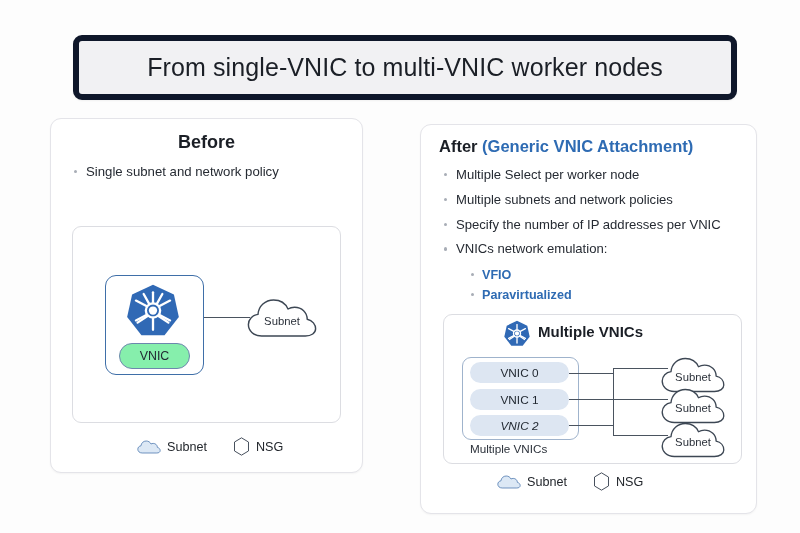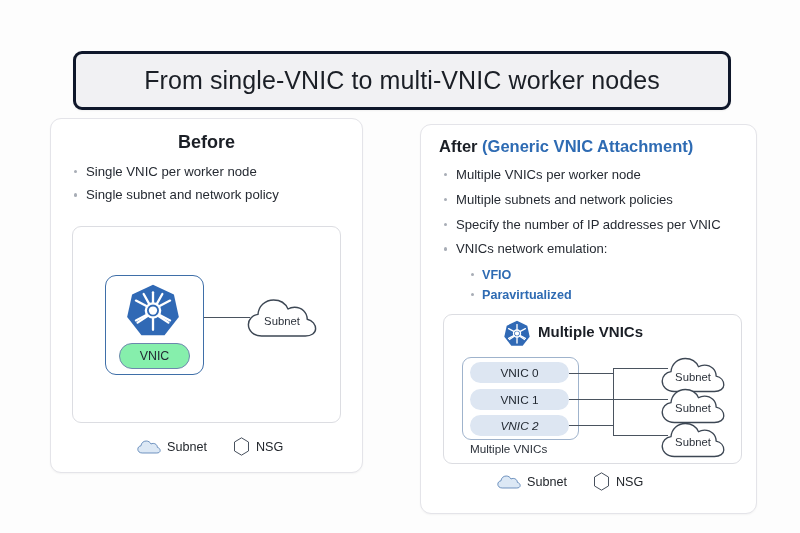--- a/index.html
+++ b/index.html
@@ -10,24 +10,24 @@
     color:#22262c;
     overflow:hidden;
     position:relative;
   }
   .stage{position:absolute;inset:0;background:#fdfdfd;}
 
   
   .title-box{
     position:absolute;left:73px;top:35px;width:652px;height:53px;
     background:#f1f1f3;
-    border:3px solid #0f172a;
+    border:6px solid #0f172a;
     border-radius:9px;
     box-shadow:0 1px 2px rgba(0,0,0,.05);
-    display:flex;align-items:center;justify-content:center;margin-top:16px;
+    display:flex;align-items:center;justify-content:center;
   }
   .title-text{
     font-size:25px;font-weight:400;color:#1b1f26;letter-spacing:.1px;
   }
 
   
   .card{
     position:absolute;background:#ffffff;
     border:1px solid #e4e4e9;border-radius:11px;
     box-shadow:0 1px 2px rgba(0,0,0,.04);
@@ -134,21 +134,20 @@
 
 <div class="stage">
 
   <div class="title-box">
     <div class="title-text">From single-VNIC to multi-VNIC worker nodes</div>
   </div>
 
   <div class="card" id="card-before">
     <div class="card-head">Before</div>
     <ul class="bullets">
-      <li>Single VNIC per worker node</li>
       <li>Single subnet and network policy</li>
     </ul>
   </div>
 
   <div class="diagram" id="diagram-before"></div>
 
   <div class="line" style="left:202px;top:317px;width:48px;height:1.3px;"></div>
 
   <div class="node-box" id="node-before"></div>
 
@@ -190,21 +189,21 @@
       </svg>
       <span>NSG</span>
     </div>
   </div>
 
   <div class="card" id="card-after">
     <div class="card-head left-align">
       <span>After </span><span class="head-accent">(Generic VNIC Attachment)</span>
     </div>
     <ul class="bullets">
-      <li>Multiple VNICs per worker node</li>
+      <li>Multiple Select per worker node</li>
       <li>Multiple subnets and network policies</li>
       <li>Specify the number of IP addresses per VNIC</li>
       <li>
         <span>VNICs network emulation:</span>
         <ul class="subbullets">
           <li>VFIO</li>
           <li>Paravirtualized</li>
         </ul>
       </li>
     </ul>

